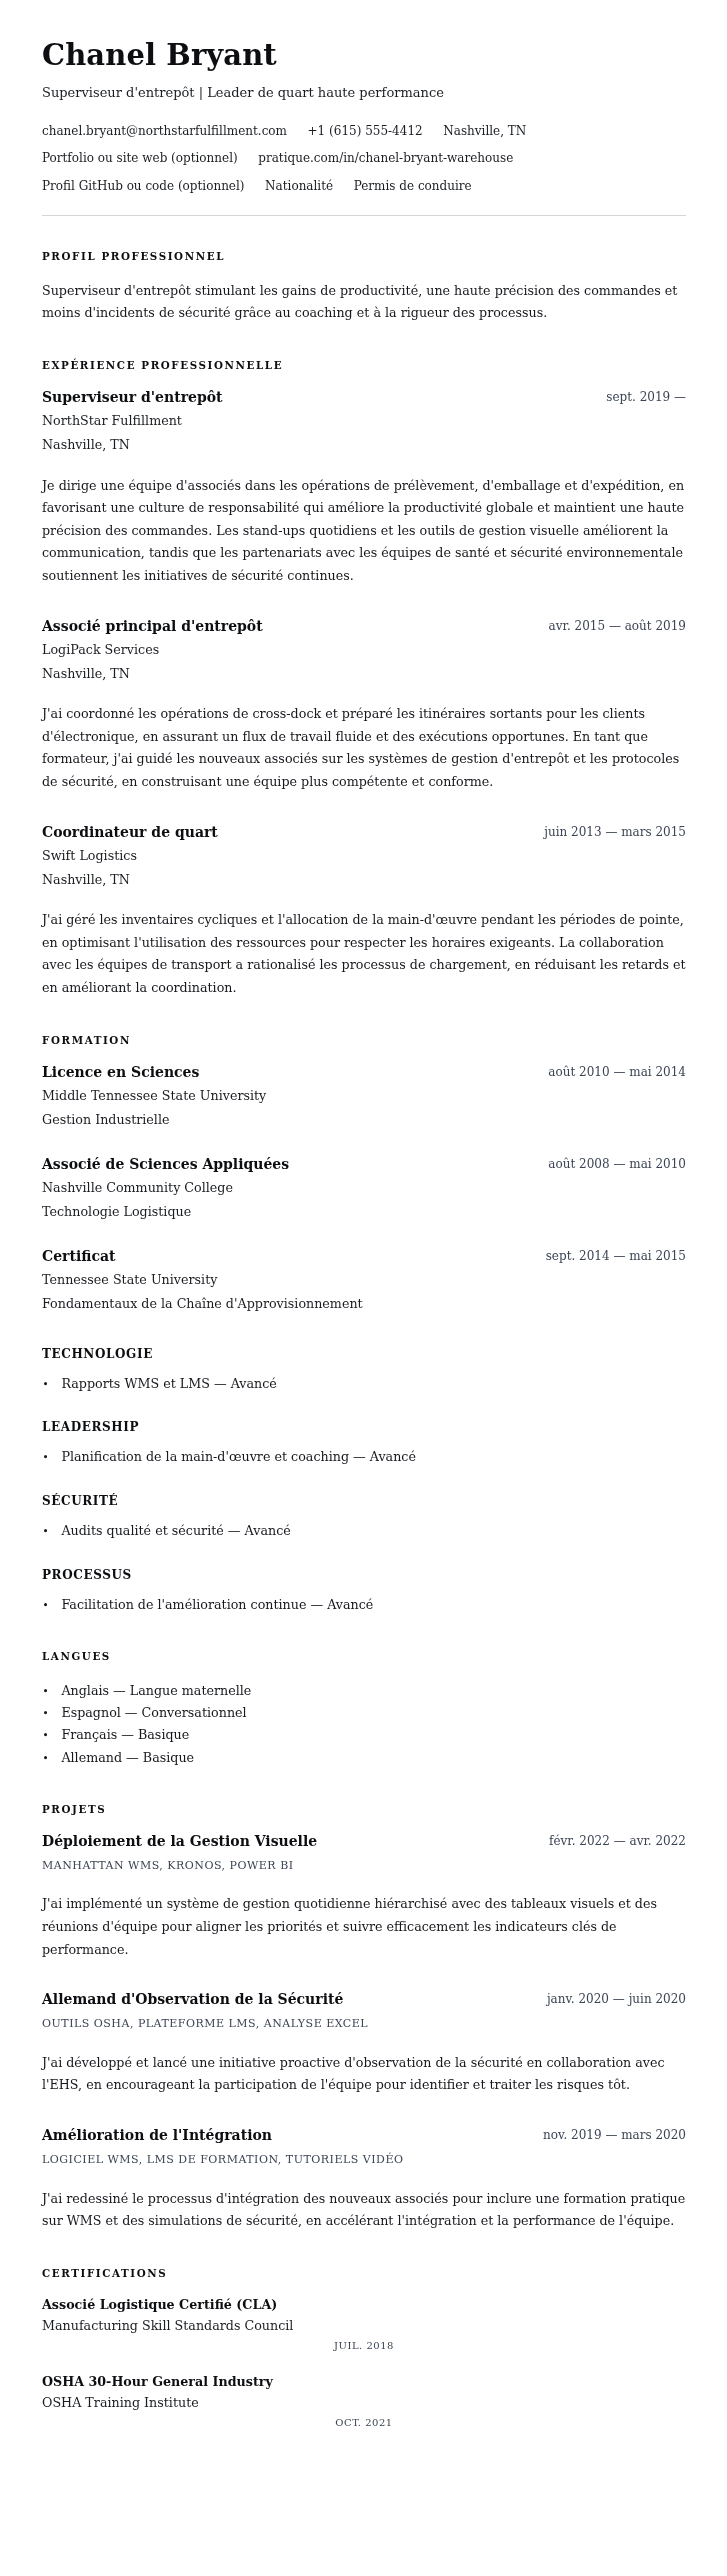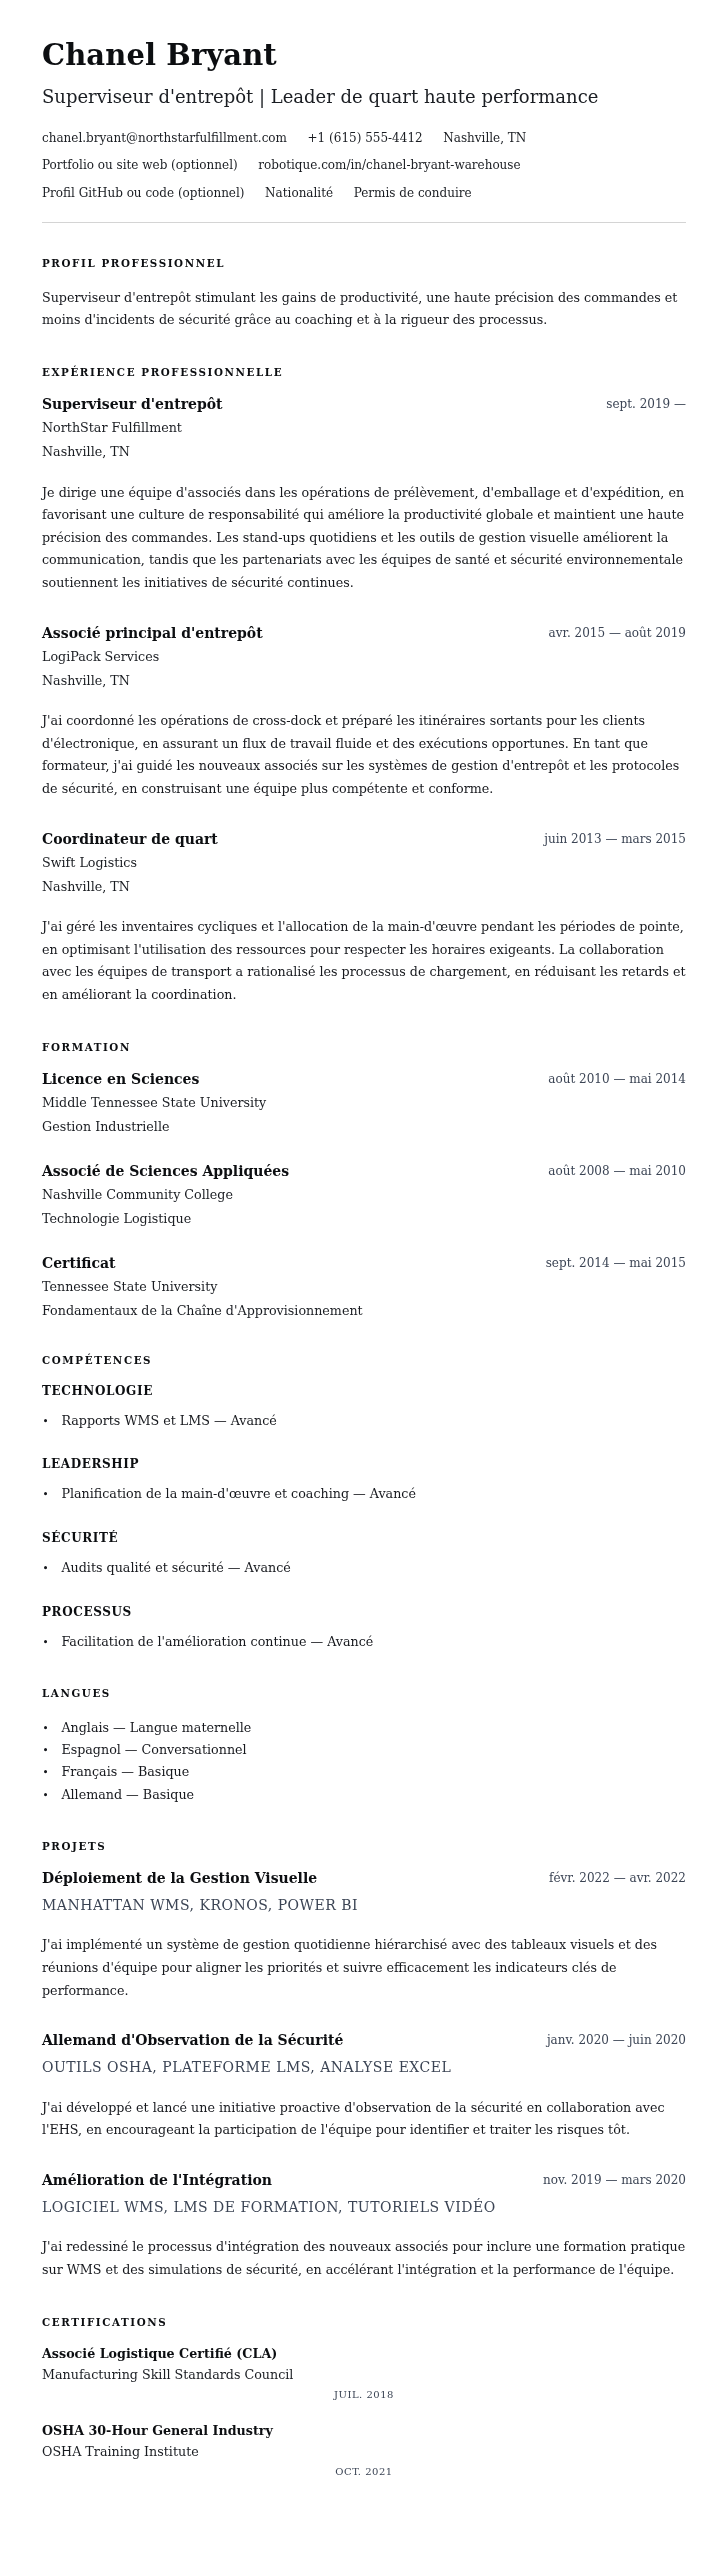--- a/index.html
+++ b/index.html
@@ -21,21 +21,21 @@
   
   .name {
     font-size: 29px;
     font-weight: 700;
     line-height: 1.12;
     color: #0c0e11;
     margin: 7.3px 0 12px 0;
     letter-spacing: 0.1px;
   }
   .tagline {
-    font-size: 18px;
+    font-size: 13px;
     line-height: 1.4;
     margin: 0 0 20.6px 0;
     color: #1a1d22;
   }
   .contact-row {
     display: flex;
     flex-wrap: wrap;
     gap: 20.6px;
     font-size: 12px;
     line-height: 1.45;
@@ -118,21 +118,21 @@
     position: absolute;
     left: 0.6px;
     top: 0;
     font-size: 10.3px;
     line-height: 2.16;
     color: #16181d;
   }
 
   
   .stack {
-    font-size: 14px;
+    font-size: 11px;
     letter-spacing: 0.5px;
     color: #3b4454;
     margin-top: 9.7px;
     line-height: 1.3;
   }
 
   
   .cert { margin-bottom: 23px; }
   .cert:last-child { margin-bottom: 0; }
   .cert-title { font-size: 12.7px; font-weight: 700; margin: 0; color: #0c0e11; }
@@ -154,21 +154,21 @@
     <h1 class="name">Chanel Bryant</h1>
     <p class="tagline">Superviseur d'entrepôt | Leader de quart haute performance</p>
 
     <div class="contact-row">
       <span>chanel.bryant@northstarfulfillment.com</span>
       <span>+1 (615) 555-4412</span>
       <span>Nashville, TN</span>
     </div>
     <div class="contact-row">
       <span>Portfolio ou site web (optionnel)</span>
-      <span>robotique.com/in/chanel-bryant-warehouse</span>
+      <span>pratique.com/in/chanel-bryant-warehouse</span>
     </div>
     <div class="contact-row">
       <span>Profil GitHub ou code (optionnel)</span>
       <span>Nationalité</span>
       <span>Permis de conduire</span>
     </div>
 
     <hr class="rule">
   </header>
 
@@ -236,21 +236,20 @@
       <div class="entry-head">
         <h3 class="entry-title">Certificat</h3>
         <span class="entry-date">sept. 2014 — mai 2015</span>
       </div>
       <div class="entry-line">Tennessee State University</div>
       <div class="entry-line">Fondamentaux de la Chaîne d'Approvisionnement</div>
     </article>
   </section>
 
   <section>
-    <h2 class="sec-title">COMPÉTENCES</h2>
 
     <div class="skill-group">
       <h3 class="skill-title">TECHNOLOGIE</h3>
       <ul class="blist">
         <li>Rapports WMS et LMS — Avancé</li>
       </ul>
     </div>
 
     <div class="skill-group">
       <h3 class="skill-title">LEADERSHIP</h3>

